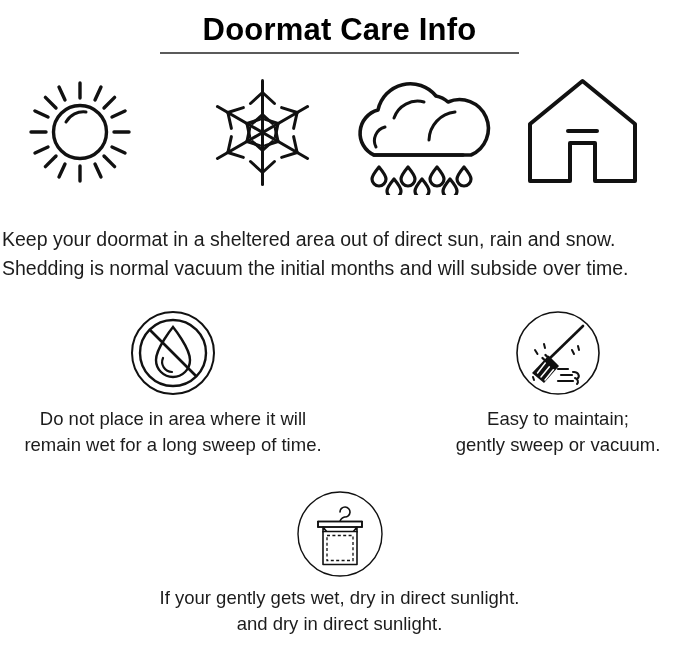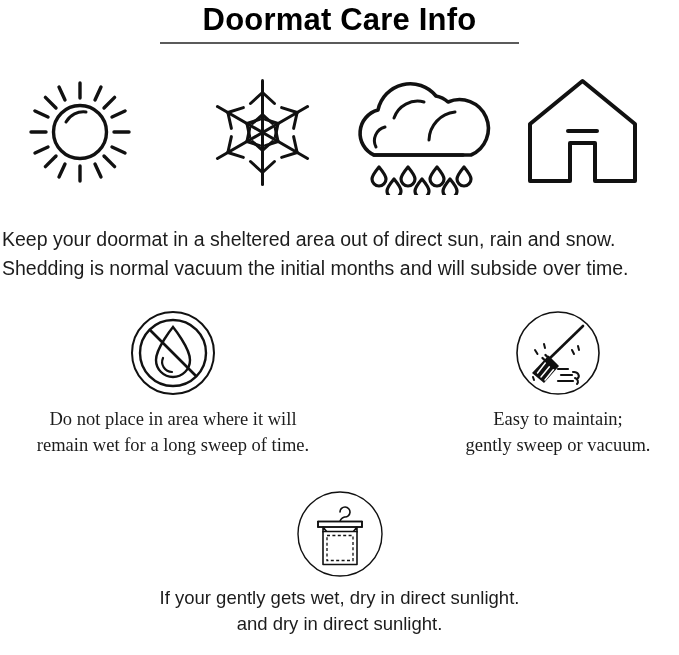--- a/index.html
+++ b/index.html
@@ -26,21 +26,21 @@
     text-align: center;
   }
   .title {
     font-family: "Liberation Sans", sans-serif;
     font-weight: bold;
     font-size: 31px;
     letter-spacing: 0.2px;
     color: #000000;
     line-height: 38px;
     margin: 0;
-    padding-top: 1px;
+    padding-top: 11px;
   }
   .title-rule {
     width: 359px;
     height: 2px;
     background: #5b5b5b;
     margin: 3px auto 0 auto;
   }
 
   
   .weather-row {
@@ -74,21 +74,20 @@
   }
   .intro div { white-space: nowrap; }
 
   
   .mid-row {
     position: absolute;
     top: 310px;
     left: 0;
     width: 679px;
     height: 160px;
-    font-family: Liberation Serif, serif;
   }
   .mid-col {
     position: absolute;
     top: 0;
     width: 340px;
     text-align: center;
   }
   .mid-col.left  { left: 3px; }
   .mid-col.right { left: 388px; width: 340px; }
 

